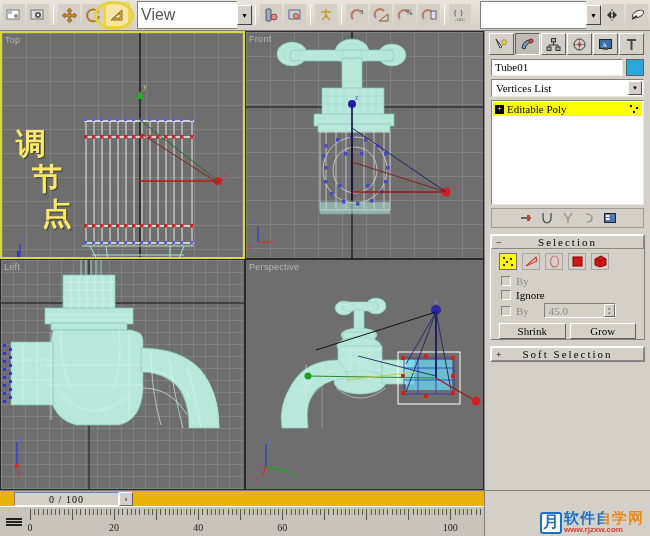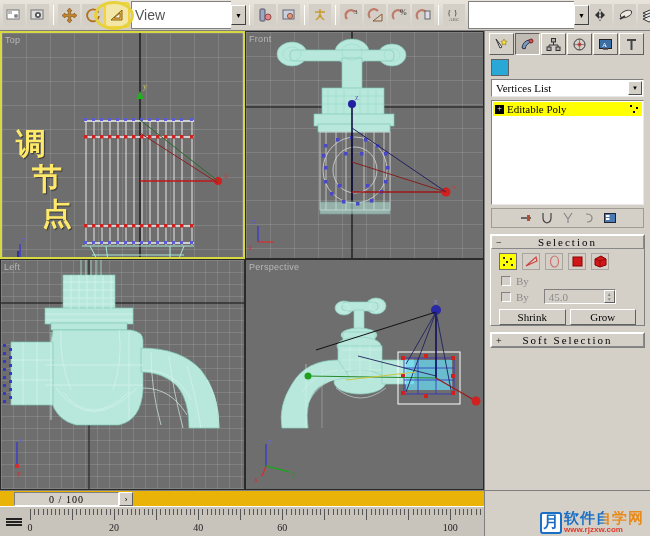--- a/index.html
+++ b/index.html
@@ -25,21 +25,21 @@
     position:relative;
     display:flex; align-items:center; justify-content:center;
     font-size:11px; color:#333;
     flex:0 0 auto;
   }
   .tbtn.hl { outline:2px solid #f5d33a; background:#f3e7a8; border-radius:2px; }
   .tsep { width:1px;height:20px;background:#808080;margin:0 3px; border-right:1px solid #fff; flex:0 0 auto;}
   .combo {
     width:100px;height:28px;background:#fff;border:1px solid #808080;
     border-right:none; display:flex;align-items:center;
-    padding-left:3px; font-size:14px; color:#555; margin-left:2px;
+    padding-left:3px; font-size:16px; color:#555; margin-left:8px;
     flex:0 0 auto;
   }
   .combo-btn{width:15px;height:20px;background:#d4d0c8;border:1px solid #fff;
     border-right-color:#404040;border-bottom-color:#404040;
     display:flex;align-items:center;justify-content:center;font-size:7px; flex:0 0 auto;}
   .wide-combo{width:106px;}
   
   .circle-hl{
     position:absolute; left:94px; top:1px; width:40px;height:29px;
     border:3px solid #e8d23c; border-radius:50%; z-index:20; pointer-events:none;
@@ -697,20 +697,21 @@
         </svg>
     </div>
     <div class="cp-tab">
       <svg width="15" height="15" viewBox="0 0 15 15">
           <path d="M3 3 H12 M7.5 3 V13" stroke="#444" stroke-width="2" fill="none"></path>
         </svg>
     </div>
   </div>
 
   <div class="namerow">
+    <div class="namefield">Tube01</div>
     <div class="colorswatch"></div>
   </div>
 
   <div class="modlist">
     <span>Vertices List</span>
     <span class="arrow">▼</span>
   </div>
 
   <div class="stack">
     <div class="stack-item">
@@ -792,20 +793,24 @@
       <div class="so">
         <svg width="15" height="13" viewBox="0 0 15 13">
             <path d="M2 4 L8 1 L13 4 L13 10 L7 12 L2 10 Z" fill="#d01818" stroke="#800"></path>
             <path d="M2 4 L7 6 L13 4 M7 6 L7 12" fill="none" stroke="#800" stroke-width=".7"></path>
           </svg>
       </div>
     </div>
     <div class="chkrow">
       <span class="chk"></span>
       <span class="dim">By</span>
+    </div>
+    <div class="chkrow">
+      <span class="chk"></span>
+      <span>Ignore</span>
     </div>
     <div class="chkrow">
       <span class="chk"></span>
       <span class="dim">By</span>
       <span class="spin">
         <span>45.0</span>
         <span class="sp">
             <b>▲</b>
             <b>▼</b>
           </span>

